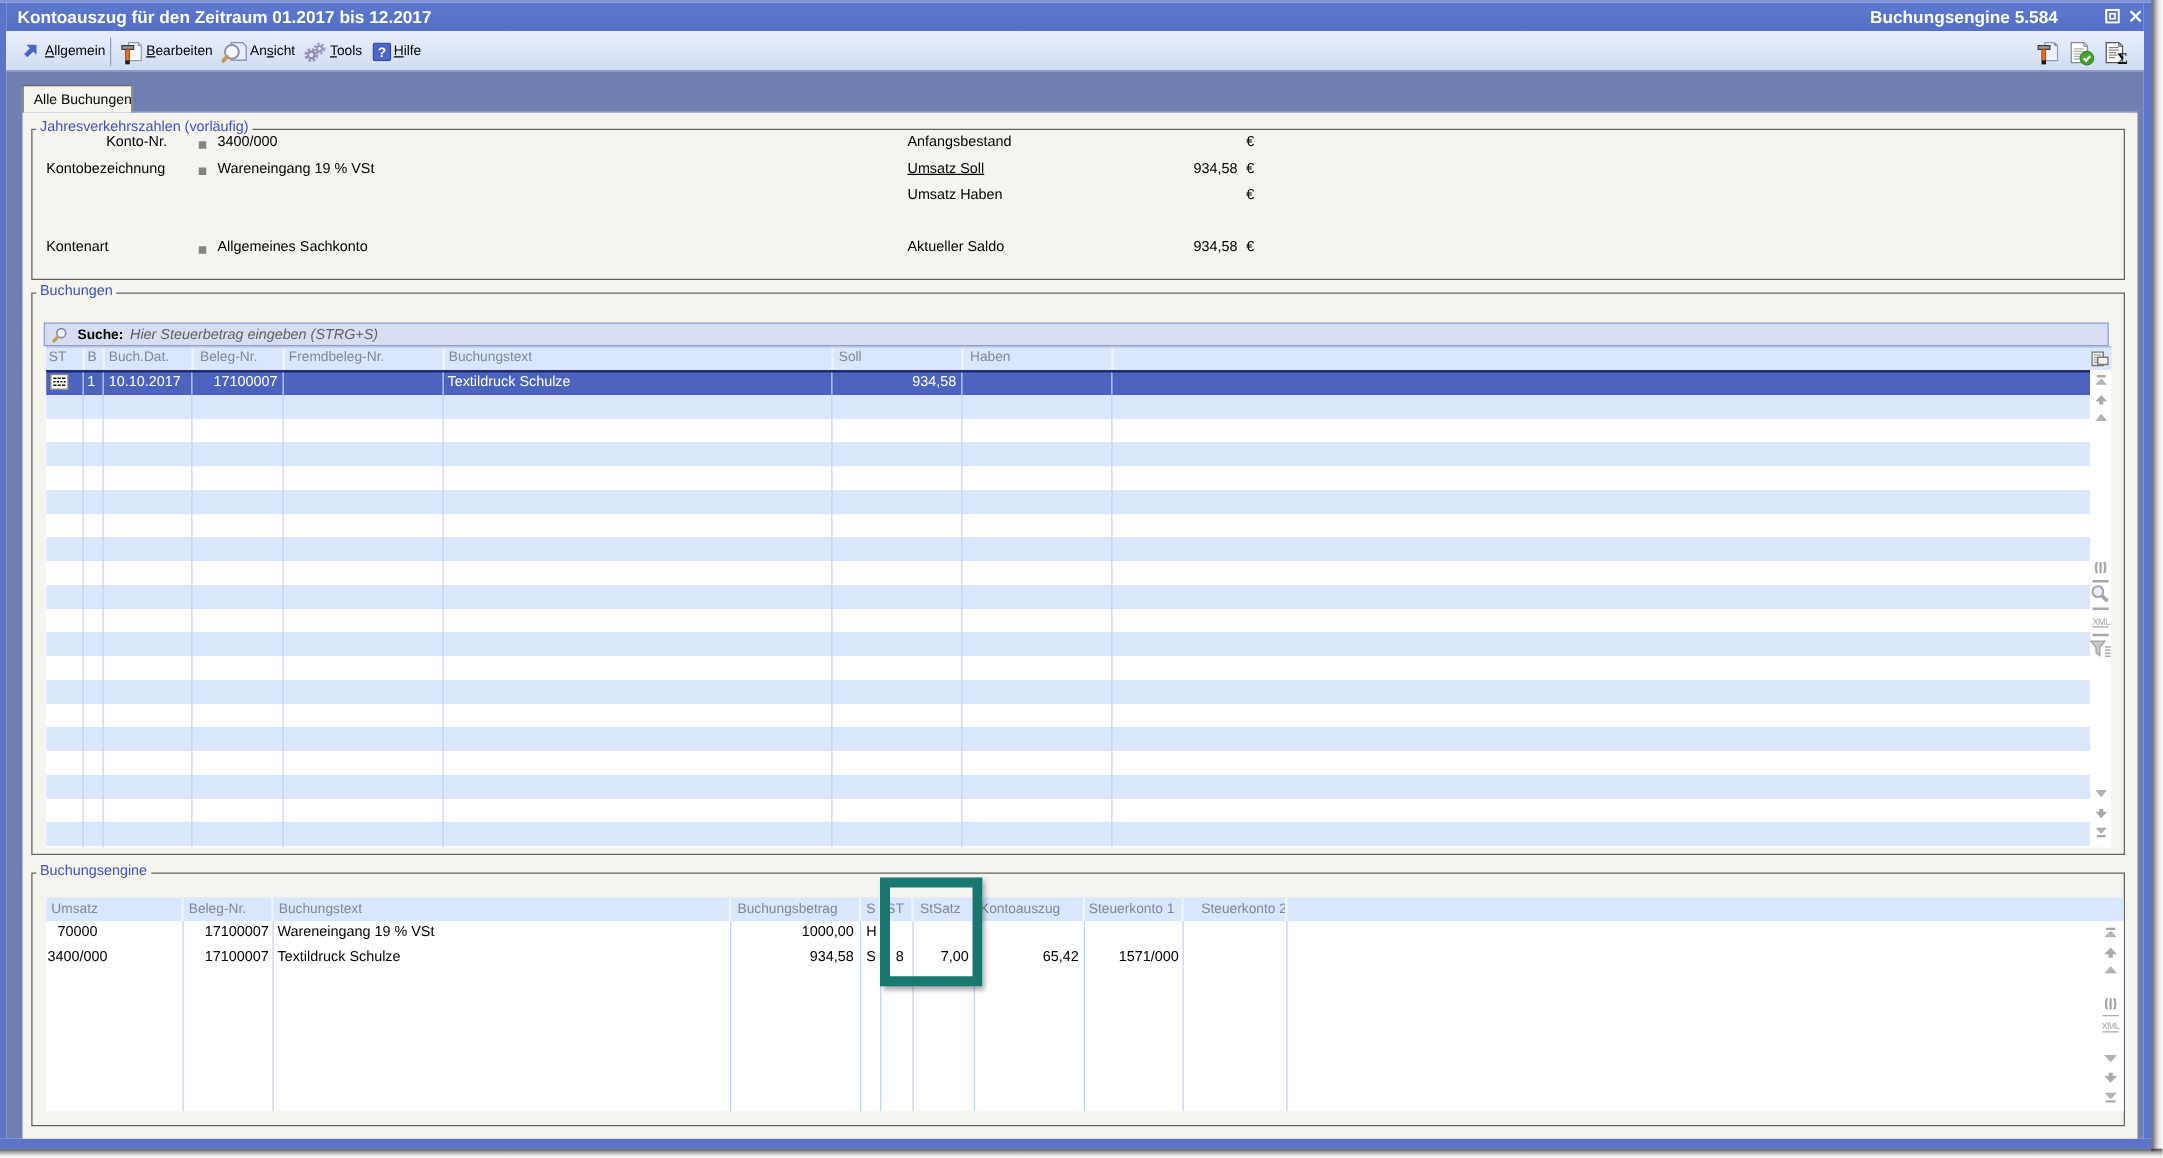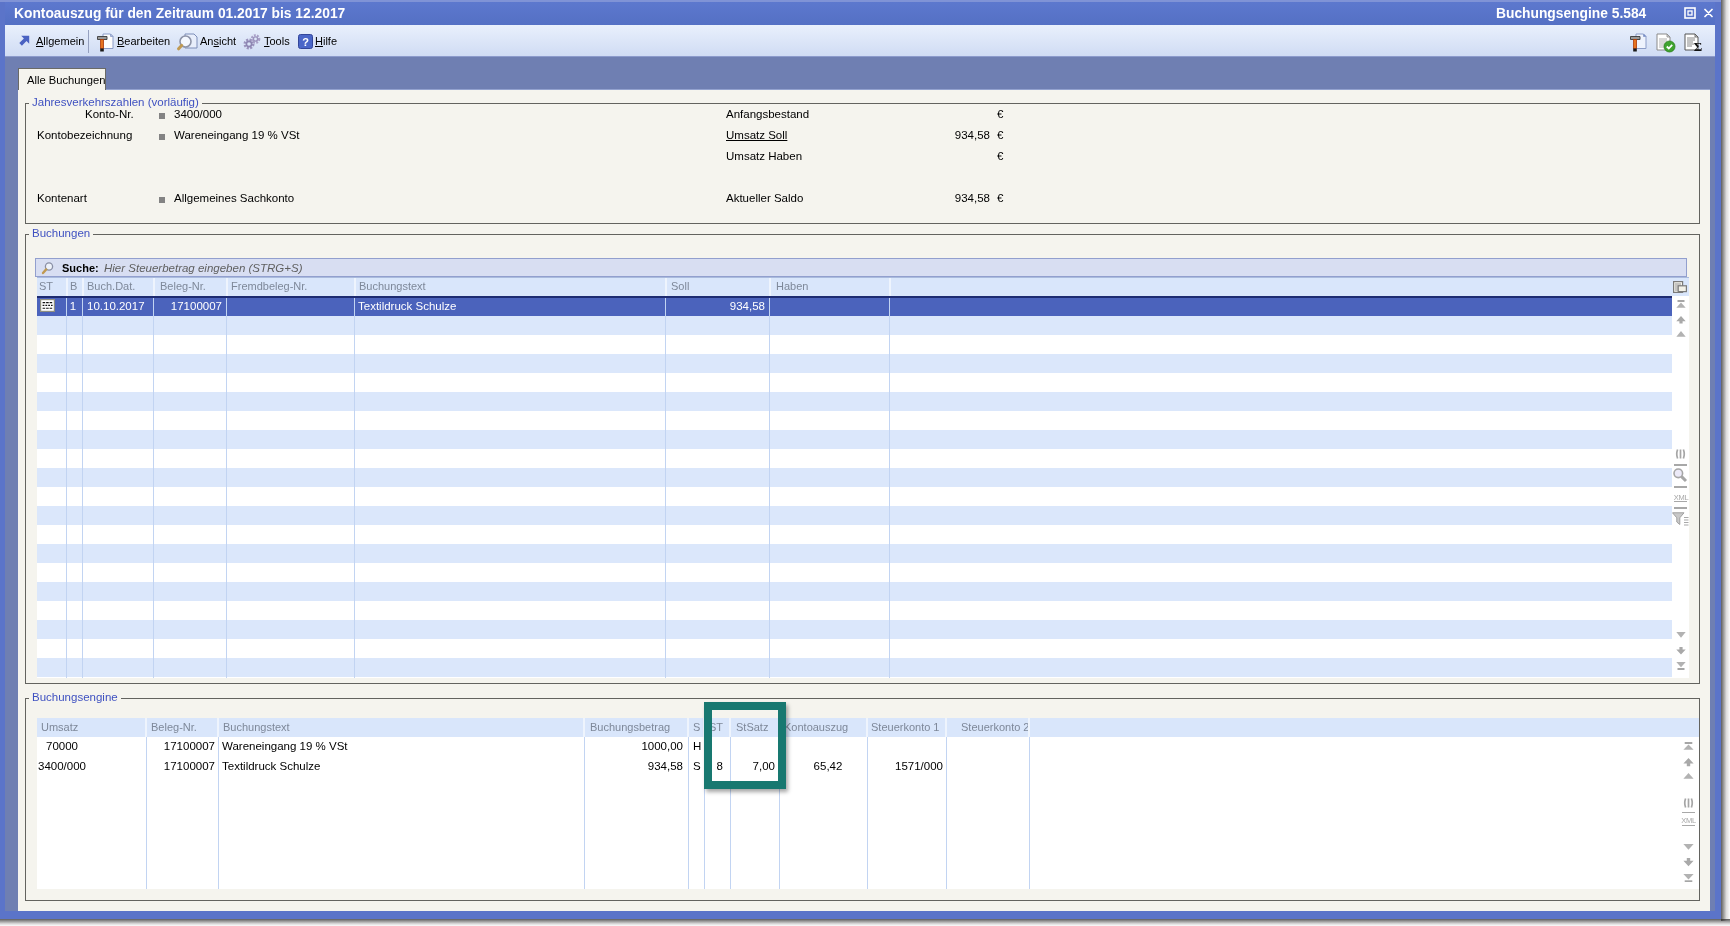--- a/index.html
+++ b/index.html
@@ -279,21 +279,21 @@
 <div class="lbl" style="left:583px;top:740px;width:100px;text-align:right;">1000,00</div>
 <div class="lbl" style="left:693px;top:740px;">H</div>
 
 <div class="lbl" style="left:37px;top:760px;width:50px;text-align:center;">3400/000</div>
 <div class="lbl" style="left:115px;top:760px;width:100px;text-align:right;">17100007</div>
 <div class="lbl" style="left:222px;top:760px;">Textildruck Schulze</div>
 <div class="lbl" style="left:583px;top:760px;width:100px;text-align:right;">934,58</div>
 <div class="lbl" style="left:693px;top:760px;">S</div>
 <div class="lbl" style="left:703px;top:760px;width:20px;text-align:right;">8</div>
 <div class="lbl" style="left:725px;top:760px;width:50px;text-align:right;">7,00</div>
-<div class="lbl" style="left:793px;top:760px;width:70px;text-align:center;">65,42</div>
+<div class="lbl" style="left:793px;top:760px;width:70px;text-align:right;">65,42</div>
 <div class="lbl" style="left:873px;top:760px;width:70px;text-align:right;">1571/000</div>
 
 <svg class="abs" style="left:1682.5px;top:741.5px;" width="11" height="8" viewBox="0 0 11 8">
   <rect x="1.7" y="0" width="7.6" height="2" fill="#a6a6a6"></rect>
   <path d="M5.5,2.6 L10.6,7.8 H0.4 Z" fill="#b2b2b2"></path>
 </svg>
 <svg class="abs" style="left:1682.5px;top:758px;" width="11" height="8.5" viewBox="0 0 11 8.5">
   <path d="M5.5,0 L10.6,5.4 H7.2 V8.2 H3.8 V5.4 H0.4 Z" fill="#a9a9a9"></path>
 </svg>
 <svg class="abs" style="left:1682.5px;top:773px;" width="11" height="6" viewBox="0 0 11 6">

